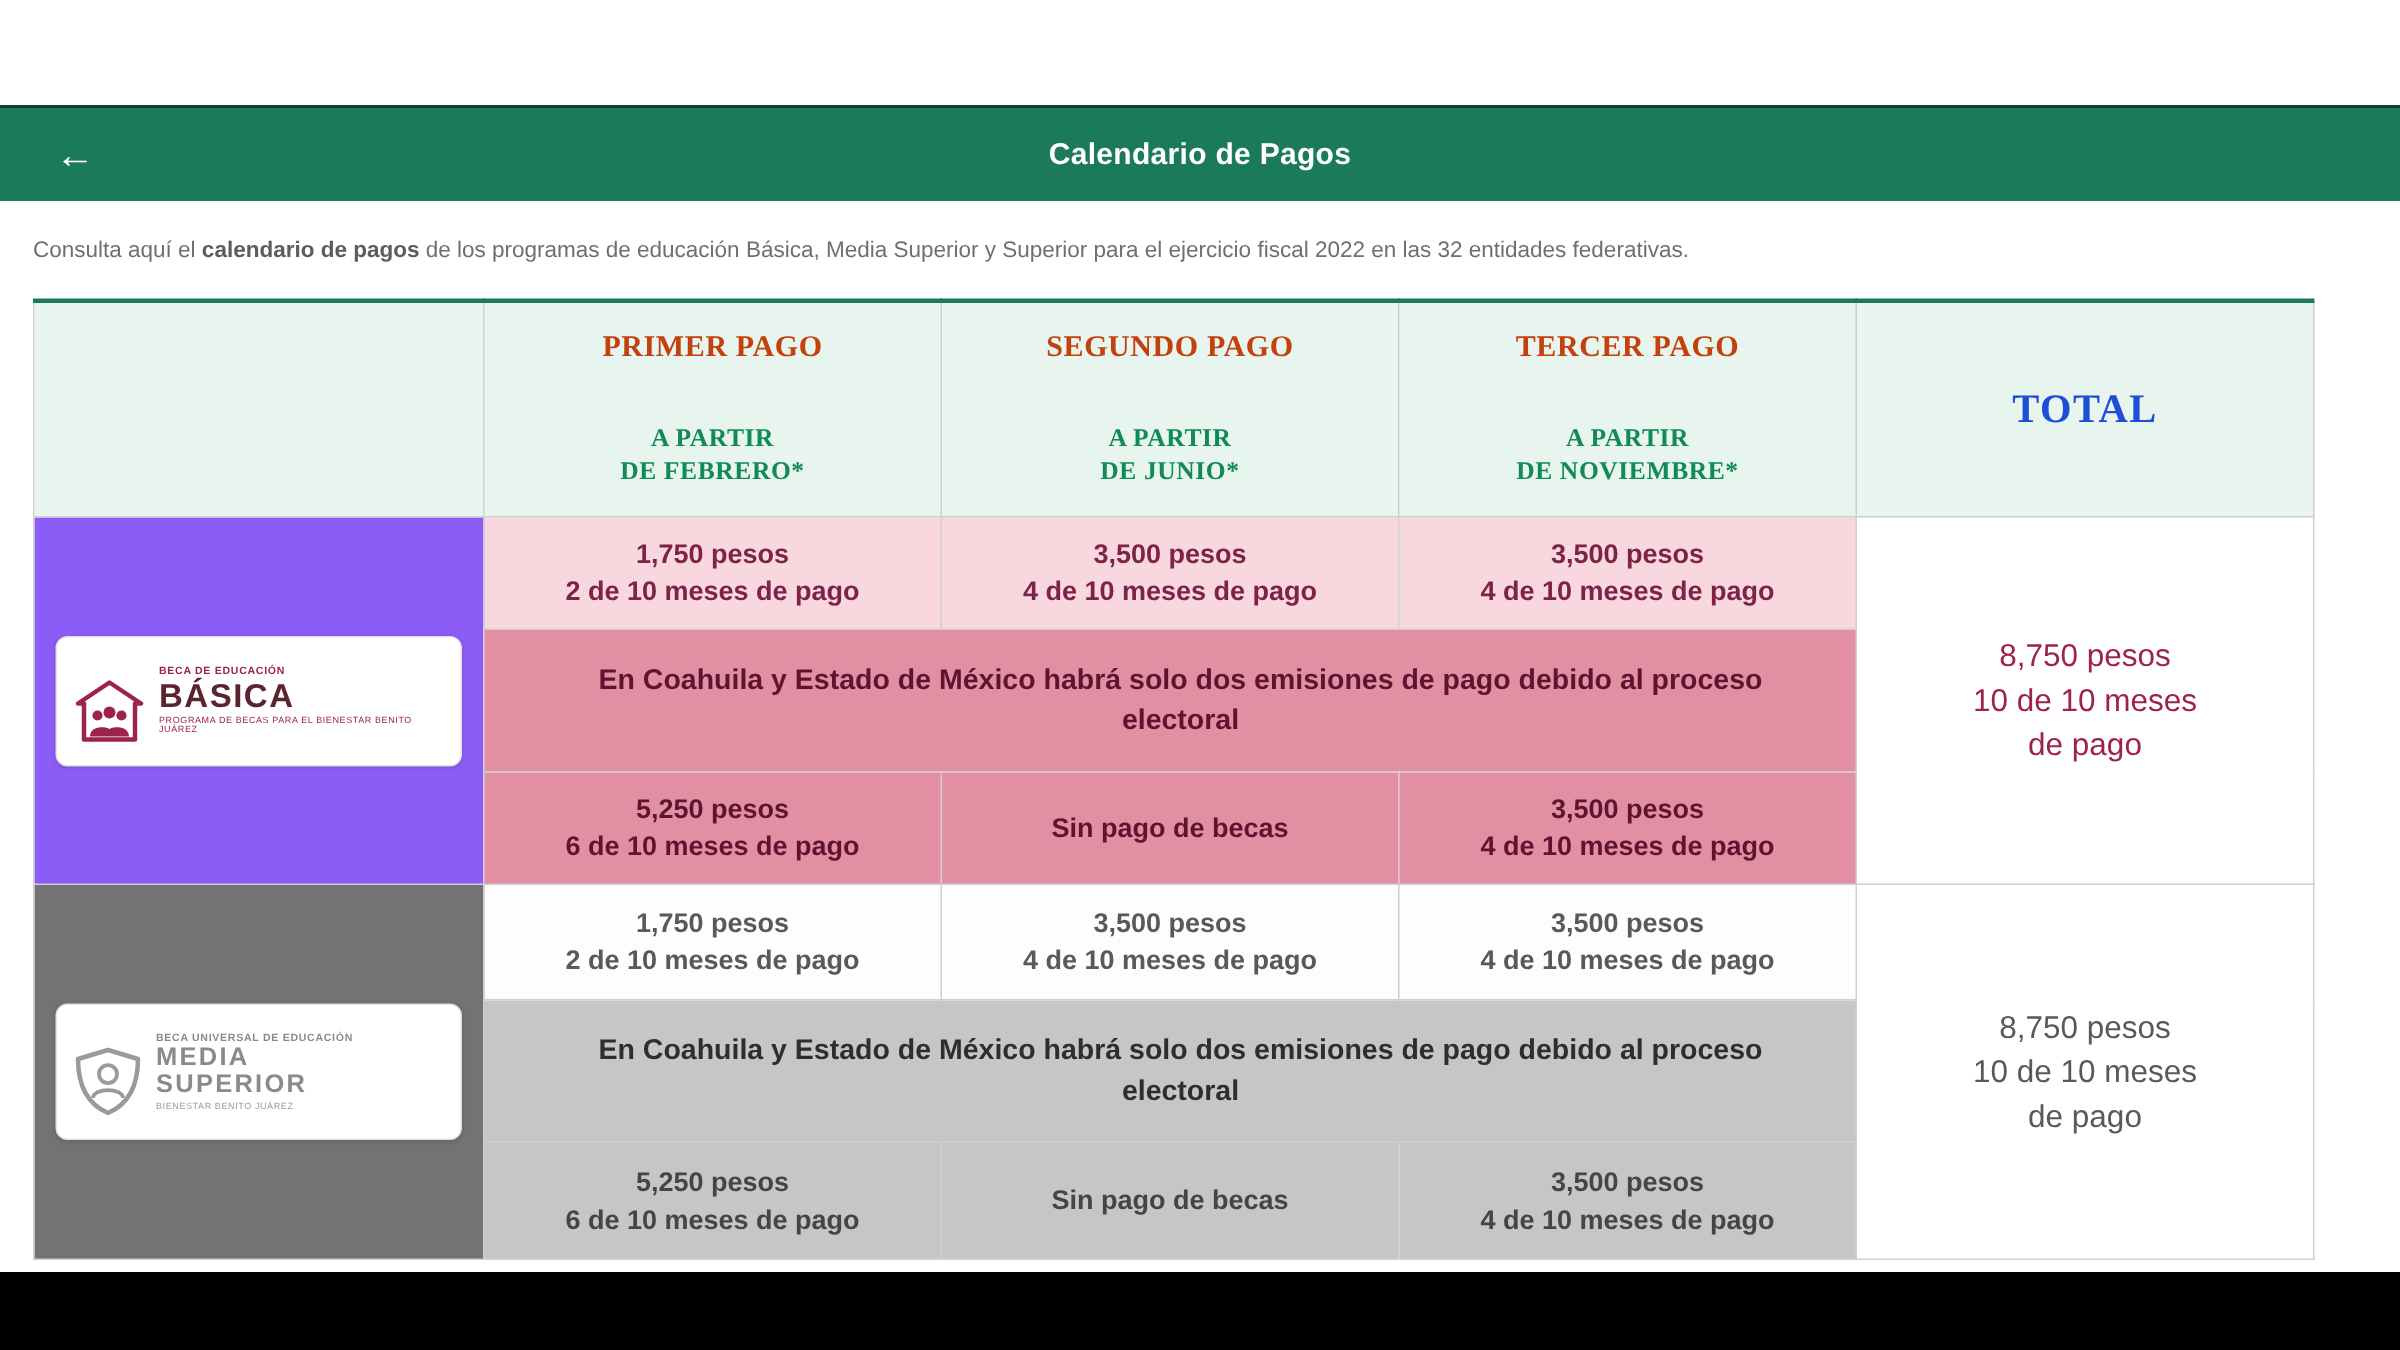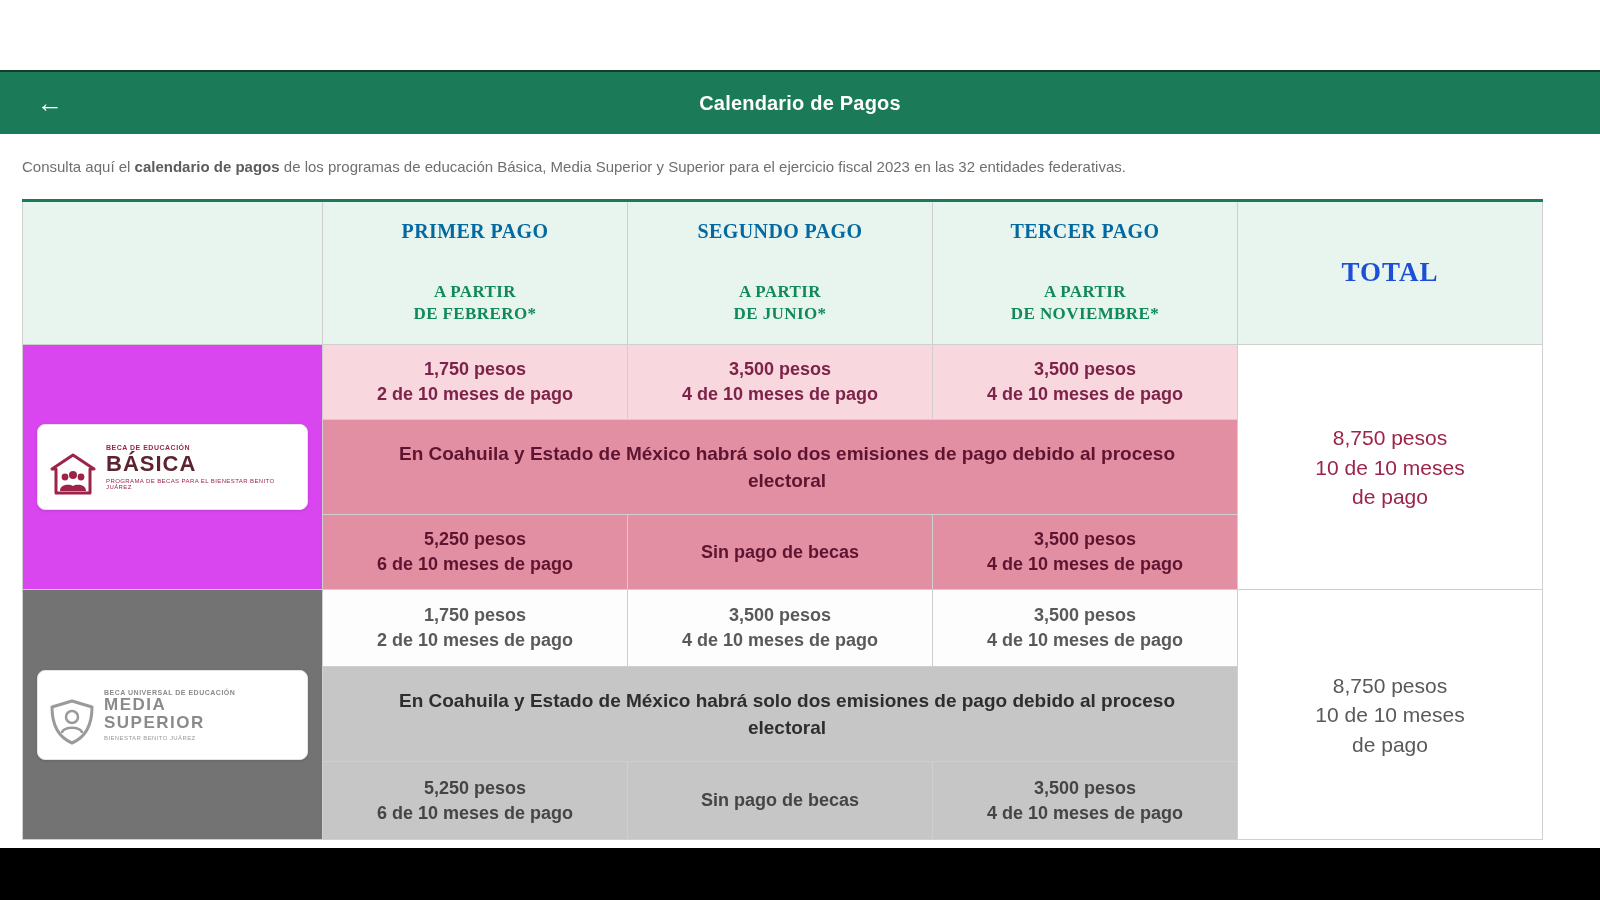--- a/index.html
+++ b/index.html
@@ -39,21 +39,21 @@
 
   table.pay th, table.pay td {
     border:1px solid #CFCFCF; vertical-align:middle; text-align:center;
     white-space:pre-line;
   }
 
   
   thead th { background:#E8F4EE; height:133px; }
   .h-title {
     font-family:"Liberation Serif", serif; font-weight:bold;
-    color:#0369a1; font-size:20px; letter-spacing:.4px; margin-bottom:20px;
+    color:#c2410c; font-size:20px; letter-spacing:.4px; margin-bottom:20px;
   }
   .h-sub {
     font-family:"Liberation Serif", serif; font-weight:bold;
     color:#0F8A58; font-size:17px; letter-spacing:.4px; line-height:1.35;text-align:center;
   }
   .h-total {
     font-family:"Liberation Serif", serif; font-weight:bold;
     color:#1d4ed8; font-size:27px; letter-spacing:1px;
   }
 
@@ -62,21 +62,21 @@
   td.notice {
     text-align:left; padding-left:58px; padding-right:44px;
     font-weight:bold; font-size:19px; line-height:1.45;margin-left:32px;
   }
   td.total-cell { font-weight:normal; font-size:21px; line-height:1.4; background:#ffffff; }
 
   
   .g-basica .row-a td.amount { background:#F8D7DE; color:#7D2248; height:75px; }
   .g-basica td.notice        { background:#E28FA3; color:#5E1430; height:95px; }
   .g-basica .row-b td.amount { background:#E28FA3; color:#5E1430; height:75px; }
-  .g-basica td.label-cell    { background:#d946ef; }
+  .g-basica td.label-cell    { background:#8b5cf6; }
   .g-basica td.total-cell    { color:#9D2449; }
 
   
   .g-media .row-a td.amount { background:#FDFDFD; color:#58595B; height:77px; }
   .g-media td.notice        { background:#C6C6C6; color:#2E2E2E; height:95px; }
   .g-media .row-b td.amount { background:#C6C6C6; color:#454545; height:78px; }
   .g-media td.label-cell    { background:#737373; }
   .g-media td.total-cell    { color:#58595B; }
 
   
@@ -111,21 +111,21 @@
 <body>
 
 <div class="appbar">
   <button class="back-btn">
     <span>←</span>
   </button>
   <div class="appbar-title">Calendario de Pagos</div>
 </div>
 
 <div class="intro">
-  <p><span>Consulta aquí el </span><b>calendario de pagos</b><span> de los programas de educación Básica, Media Superior y Superior para el ejercicio fiscal 2023 en las 32 entidades federativas.</span></p>
+  <p><span>Consulta aquí el </span><b>calendario de pagos</b><span> de los programas de educación Básica, Media Superior y Superior para el ejercicio fiscal 2022 en las 32 entidades federativas.</span></p>
 </div>
 
 <table class="pay">
   <colgroup>
     <col class="c-label">
       <col class="c-pay">
       <col class="c-pay">
       <col class="c-pay">
       <col class="c-total">
   </colgroup>

